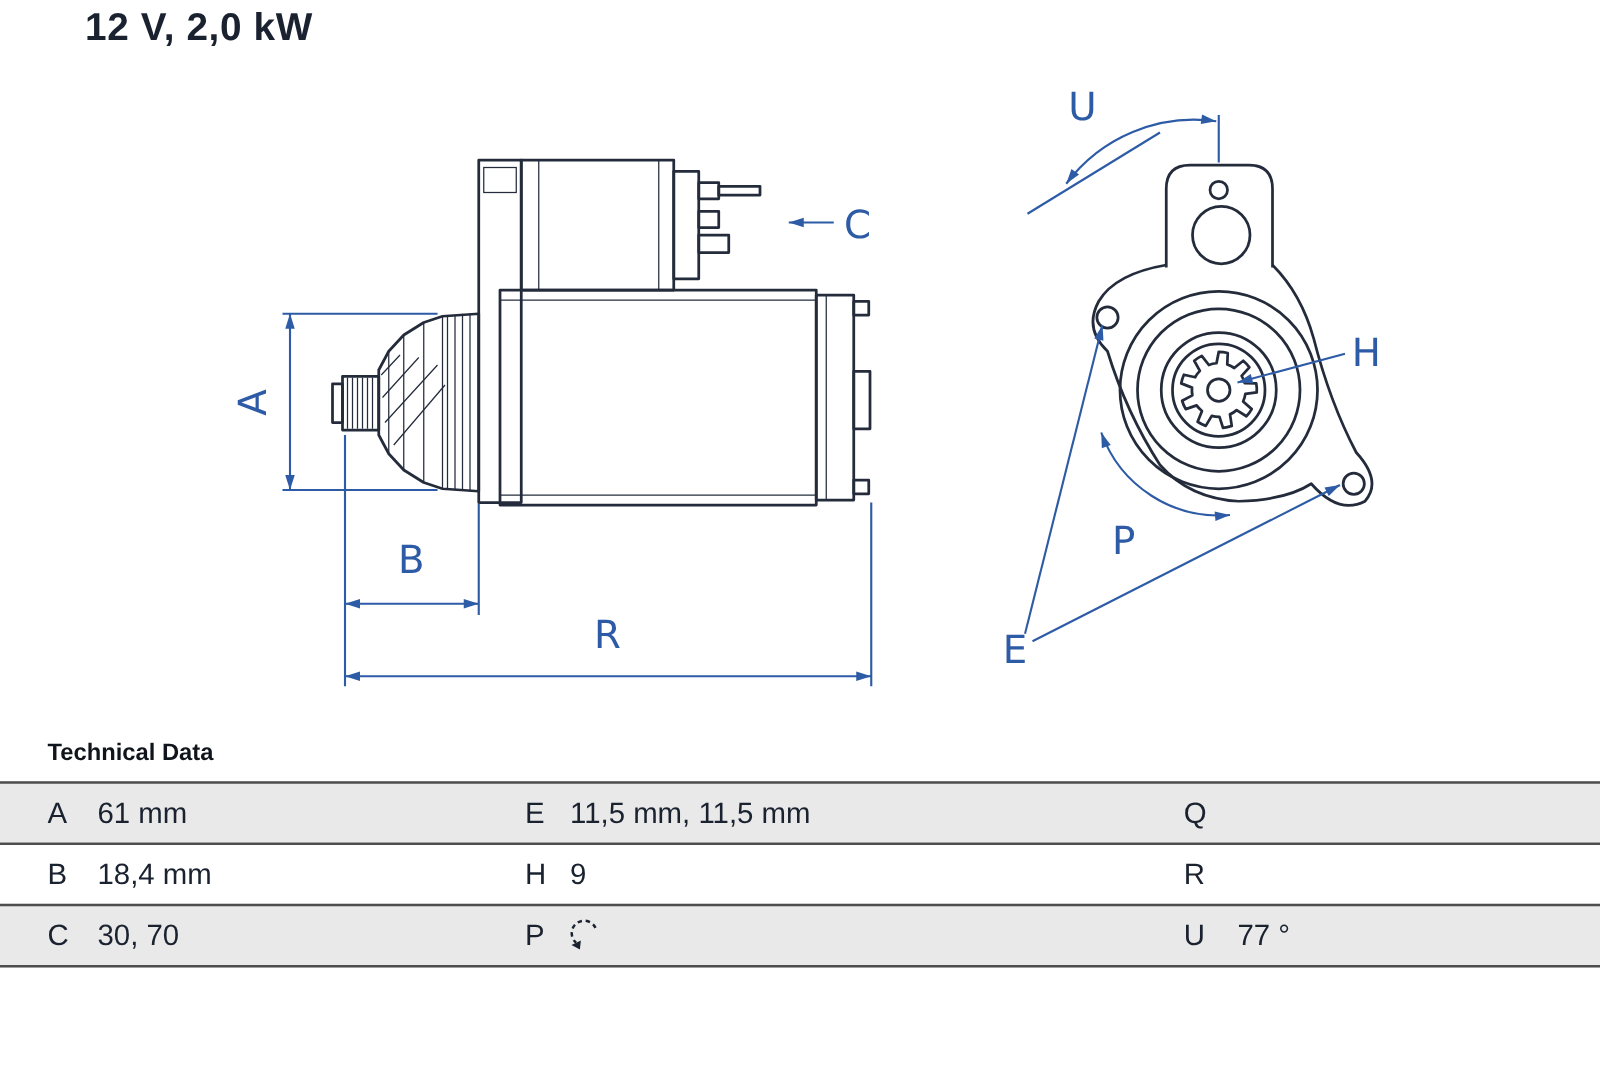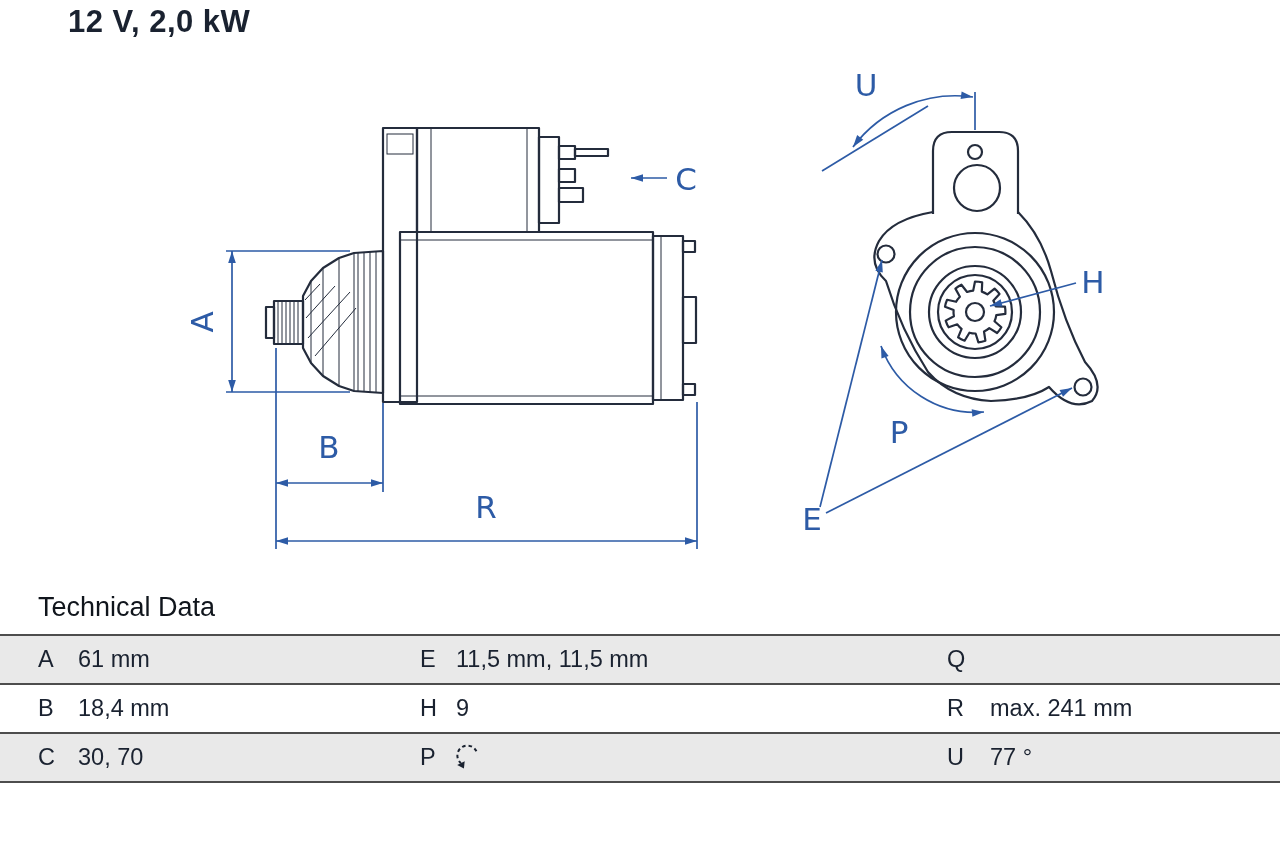--- a/index.html
+++ b/index.html
@@ -24,21 +24,21 @@
   .ol{stroke:var(--outline);fill:none;stroke-width:2.2;stroke-linejoin:round;stroke-linecap:round;}
   .ol-thin{stroke:var(--outline);fill:none;stroke-width:1;}
   .ol-fill{fill:#ffffff;stroke:var(--outline);stroke-width:2.2;stroke-linejoin:round;}
   .dim{stroke:var(--dim);fill:none;stroke-width:1.7;}
   .dim-label{fill:var(--dim);font-size:31px;font-family:"DejaVu Sans",sans-serif;font-weight:400;}
   .arrfill{fill:var(--dim);}
 
   
   .tech{position:absolute;left:0;top:578px;width:1280px;}
   .tech-heading{
-    padding:14px 0 11px 38px;font-size:27px;font-weight:400;color:#10151c;
+    padding:14px 0 11px 38px;font-size:19px;font-weight:700;color:#10151c;
   }
   .trow{
     display:grid;
     grid-template-columns:40px 342px 36px 491px 43px 1fr;
     padding-left:38px;
     height:47px;align-items:center;
     font-size:23.5px;color:var(--text);
     border-top:2px solid var(--divider);
   }
   .trow.shade{background:var(--shade);}
@@ -160,21 +160,20 @@
       <div class="cell key">Q</div>
       <div class="cell val"></div>
     </div>
 
     <div class="trow">
       <div class="cell key">B</div>
       <div class="cell val">18,4 mm</div>
       <div class="cell key">H</div>
       <div class="cell val">9</div>
       <div class="cell key">R</div>
-      <div class="cell val">max. 241 mm</div>
     </div>
 
     <div class="trow shade">
       <div class="cell key">C</div>
       <div class="cell val">30, 70</div>
       <div class="cell key">P</div>
       <div class="cell val">
         <svg width="30" height="30" viewBox="0 0 30 30" aria-hidden="true">
           <path d="M20.4,7.3 A10,10 0 1 0 4.9,19.2" fill="none" stroke="var(--text)" stroke-width="2" stroke-dasharray="3.5 3"></path>
           <path d="M7.9,24.6 L8.7,17.3 L1.2,20.9 Z" fill="var(--text)"></path>

